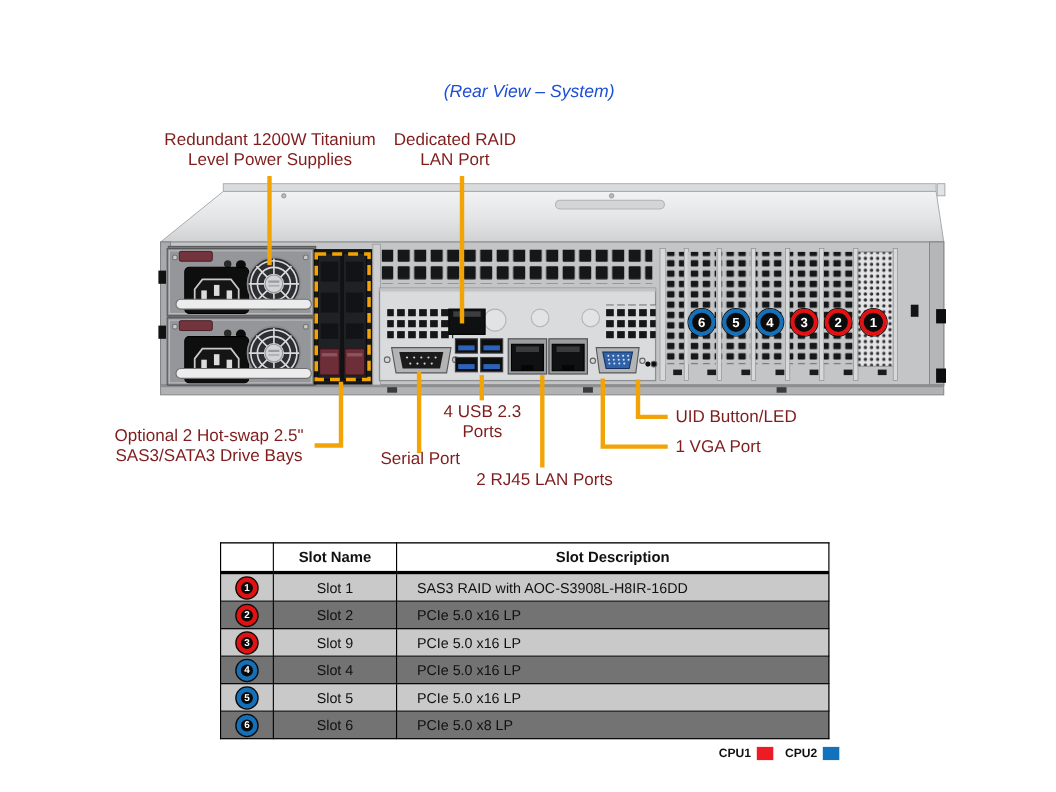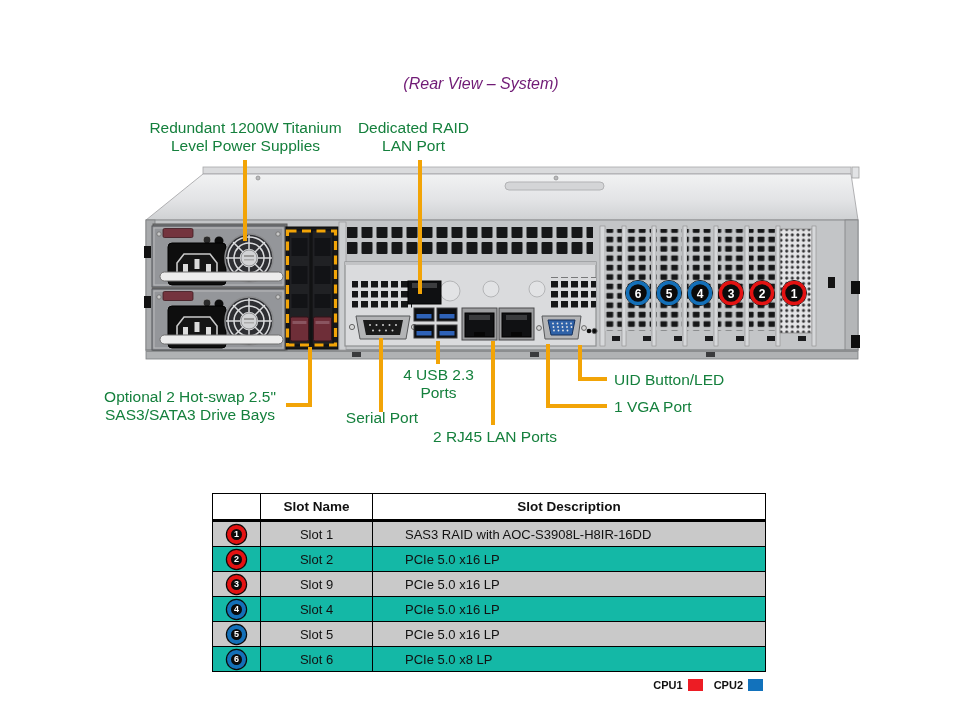--- a/index.html
+++ b/index.html
@@ -1,31 +1,31 @@
 <!DOCTYPE html>
 <html><head>
 <meta charset="utf-8">
 <style>
   html,body{margin:0;padding:0;background:#fff;}
   .page{position:relative;width:960px;height:720px;background:#ffffff;overflow:hidden;
         font-family:"Liberation Sans",sans-serif;color:#111;}
   .art{position:absolute;left:0;top:0;}
   .title{position:absolute;left:341px;top:75px;width:280px;text-align:center;
-         font-size:16px;font-style:italic;color:#701a75;}
-  .lbl{position:absolute;font-size:15.5px;line-height:18px;text-align:center;color:#15803d;}
+         font-size:16px;font-style:italic;color:#1d4ed8;}
+  .lbl{position:absolute;font-size:15.5px;line-height:18px;text-align:center;color:#7f1d1d;}
   .lbl.left{text-align:left;}
   
-  table.slots{position:absolute;left:212px;top:493px;border-collapse:collapse;
-              table-layout:fixed;border:1.5px solid #000;background:#14b8a6;}
+  table.slots{position:absolute;left:200px;top:493px;border-collapse:collapse;
+              table-layout:fixed;border:1.5px solid #000;background:#737373;}
   table.slots th,table.slots td{border:1px solid #000;font-size:13px;padding:0;
               text-align:center;vertical-align:middle;}
   table.slots thead th{font-weight:bold;font-size:13.5px;height:25px;background:#fff;
               border-bottom:3px solid #000;}
   table.slots td{height:24px;}
-  table.slots td.desc{text-align:left;padding-left:32px;margin-left:20px;}
+  table.slots td.desc{text-align:left;padding-left:18px;margin-left:20px;}
   table.slots tr.alt{background:#c9c9c9;}
   .tbadge{display:inline-flex;align-items:center;justify-content:center;
           width:11px;height:11px;border-radius:50%;background:#0a0a0a;
           border:4px solid #e00;box-shadow:0 0 0 1.2px #0a0a0a;
           color:#fff;font-size:9px;font-weight:bold;line-height:1;}
   .legend{position:absolute;right:197px;top:679px;display:flex;align-items:flex-end;
           gap:5px;font-size:11px;font-weight:bold;color:#111;}
   .legend .sq{display:inline-block;width:15px;height:12px;background:#e00;}
   .legend .lab{margin-left:6px;}
 </style>

